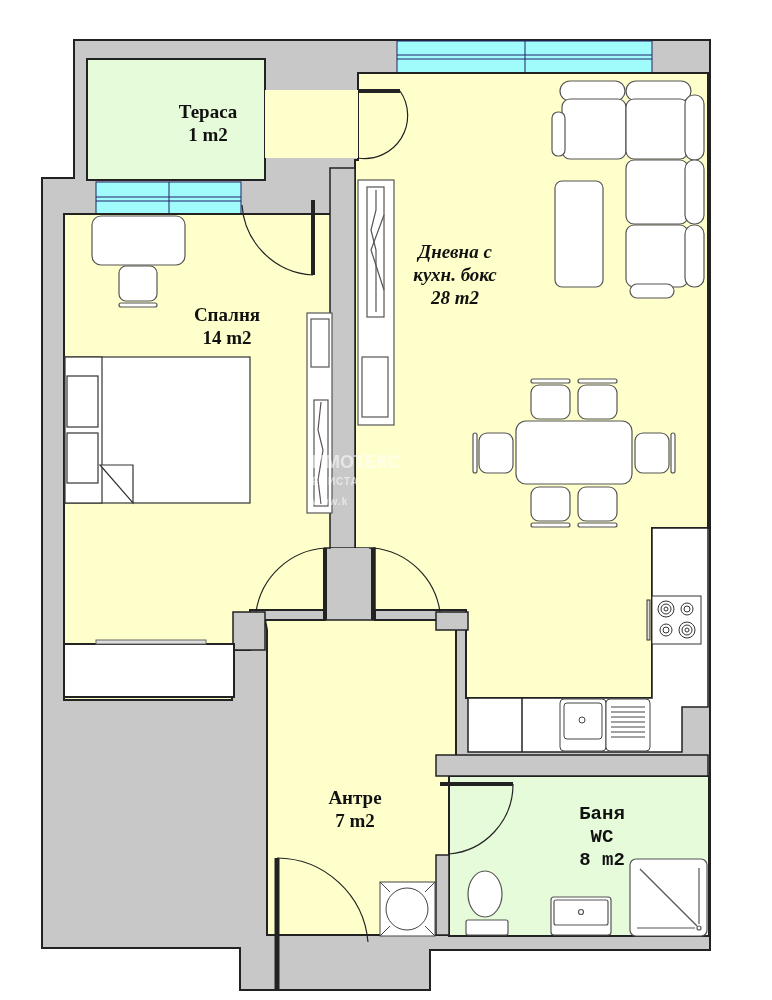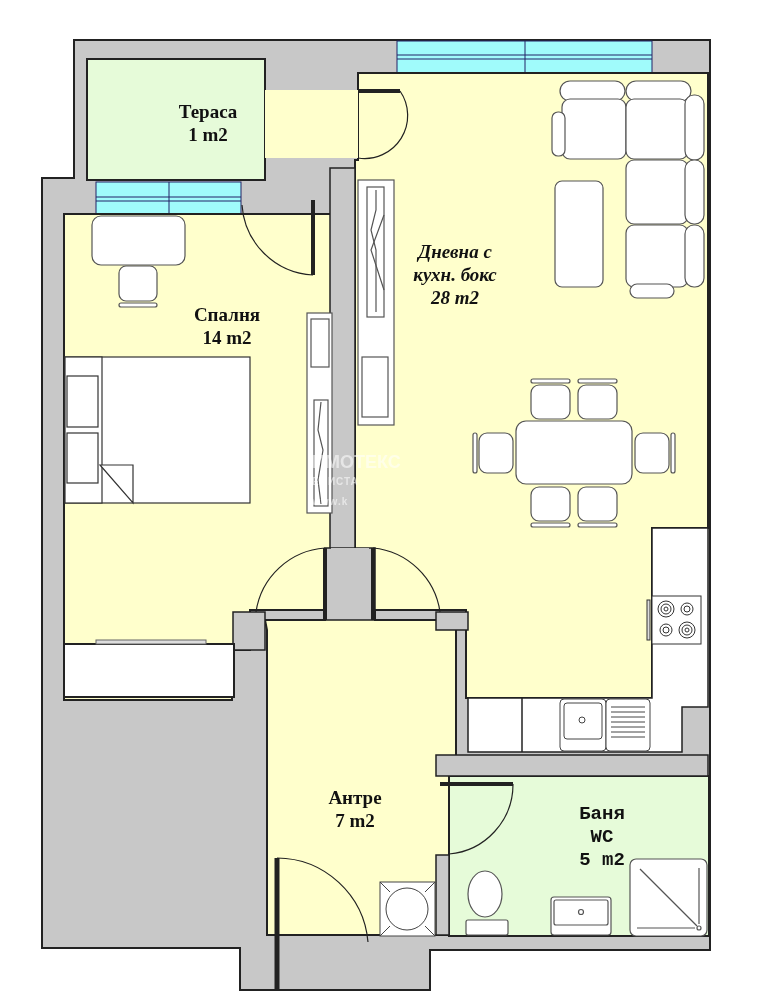--- a/index.html
+++ b/index.html
@@ -205,20 +205,20 @@
   <span>кухн. бокс</span>
   <span>28 m2</span>
 </div>
 <div class="label" style="left:355px; top:786px;">
   <span>Антре</span>
   <span>7 m2</span>
 </div>
 <div class="label" style="left:602px; top:803px;font-family:Liberation Mono, monospace;">
   <span>Баня</span>
   <span>WC</span>
-  <span>5 m2</span>
+  <span>8 m2</span>
 </div>
 
 <div class="watermark">
   <span>ИМОТЕКС</span>
   <small>ЕВИСТА</small>
   <small>www.k</small>
 </div>
 
 </body></html>

